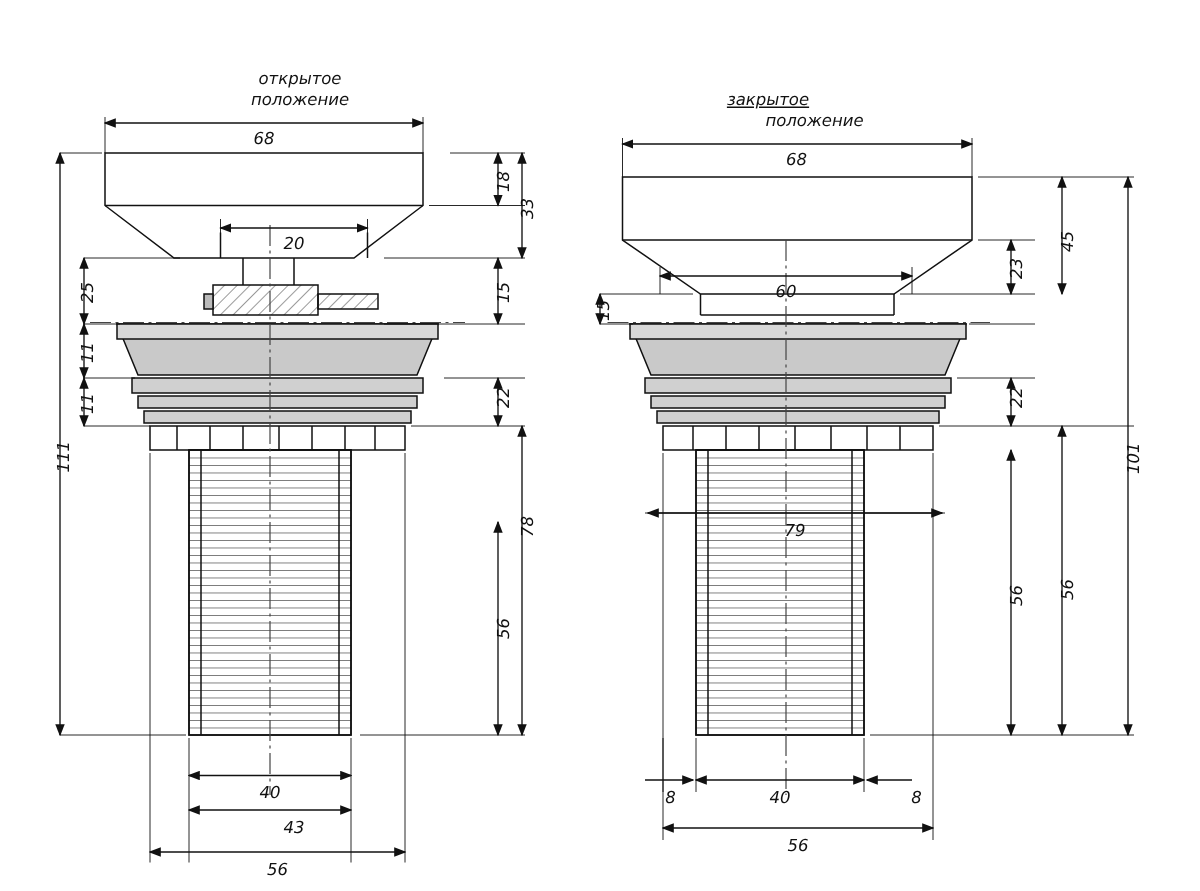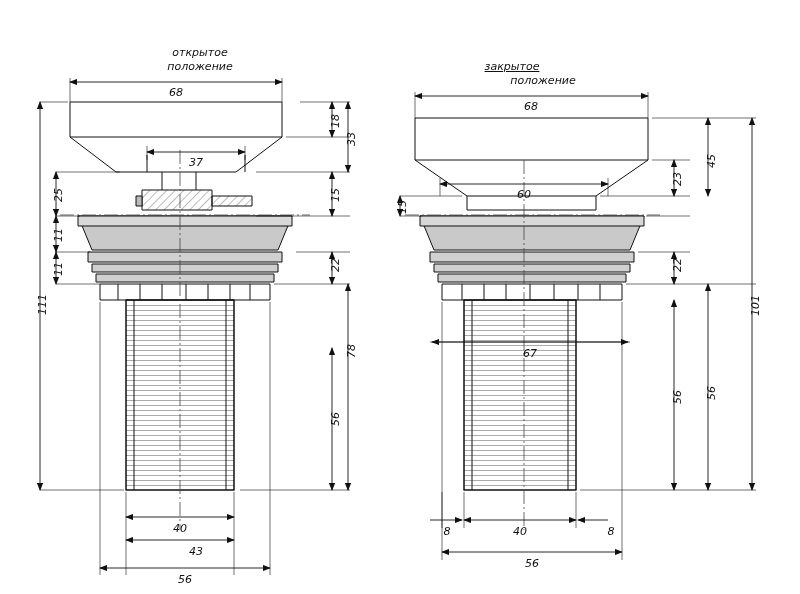--- a/index.html
+++ b/index.html
@@ -195,40 +195,40 @@
     </g>
   </svg>
 
 
   <div class="lbl it c" style="left:200px;top:26px;">открытое</div>
   <div class="lbl it c" style="left:200px;top:40px;">положение</div>
   <div class="lbl it c" style="left:512px;top:40px;text-decoration:underline;">закрытое</div>
   <div class="lbl it c" style="left:543px;top:54px;">положение</div>
 
   <div class="lbl it c" style="left:176px;top:66px;">68</div>
-  <div class="lbl it c" style="left:196px;top:136px;">37</div>
+  <div class="lbl it c" style="left:196px;top:136px;">20</div>
   <div class="lbl it c" style="left:180px;top:502px;">40</div>
   <div class="lbl it c" style="left:196px;top:525px;">43</div>
   <div class="lbl it c" style="left:185px;top:553px;">56</div>
 
   <div class="lbl it rot" style="left:36px;top:315px;transform:rotate(-90deg);">111</div>
   <div class="lbl it rot" style="left:52px;top:202px;transform:rotate(-90deg);">25</div>
   <div class="lbl it rot" style="left:52px;top:242px;transform:rotate(-90deg);">11</div>
   <div class="lbl it rot" style="left:52px;top:276px;transform:rotate(-90deg);">11</div>
 
   <div class="lbl it rot" style="left:329px;top:128px;transform:rotate(-90deg);">18</div>
   <div class="lbl it rot" style="left:345px;top:146px;transform:rotate(-90deg);">33</div>
   <div class="lbl it rot" style="left:329px;top:202px;transform:rotate(-90deg);">15</div>
   <div class="lbl it rot" style="left:329px;top:272px;transform:rotate(-90deg);">22</div>
   <div class="lbl it rot" style="left:345px;top:358px;transform:rotate(-90deg);">78</div>
   <div class="lbl it rot" style="left:329px;top:426px;transform:rotate(-90deg);">56</div>
 
   <div class="lbl it c" style="left:531px;top:80px;">68</div>
   <div class="lbl it c" style="left:524px;top:168px;">60</div>
-  <div class="lbl it c" style="left:530px;top:327px;">67</div>
+  <div class="lbl it c" style="left:530px;top:327px;">79</div>
   <div class="lbl it c" style="left:447px;top:505px;">8</div>
   <div class="lbl it c" style="left:611px;top:505px;">8</div>
   <div class="lbl it c" style="left:520px;top:505px;">40</div>
   <div class="lbl it c" style="left:532px;top:537px;">56</div>
 
   <div class="lbl it rot" style="left:396px;top:214px;transform:rotate(-90deg);">15</div>
   <div class="lbl it rot" style="left:671px;top:186px;transform:rotate(-90deg);">23</div>
   <div class="lbl it rot" style="left:705px;top:168px;transform:rotate(-90deg);">45</div>
   <div class="lbl it rot" style="left:671px;top:272px;transform:rotate(-90deg);">22</div>
   <div class="lbl it rot" style="left:671px;top:404px;transform:rotate(-90deg);">56</div>

